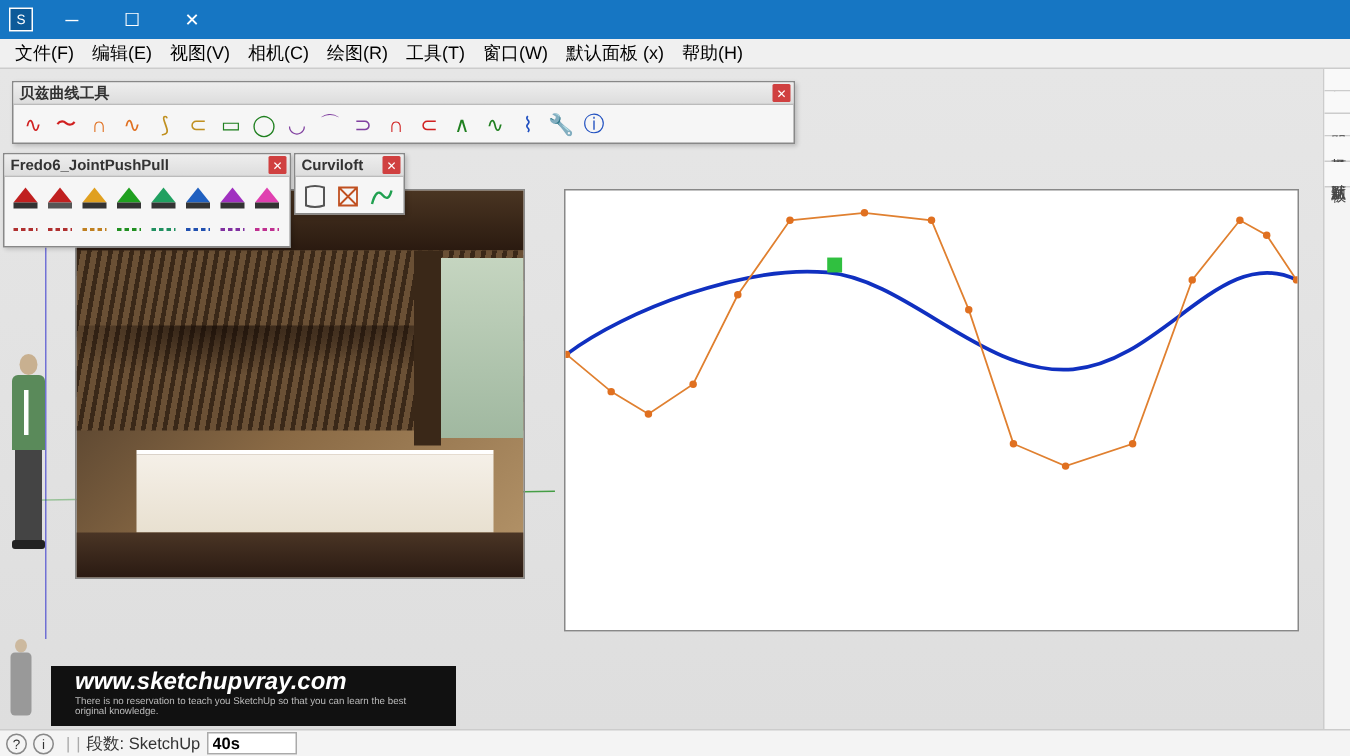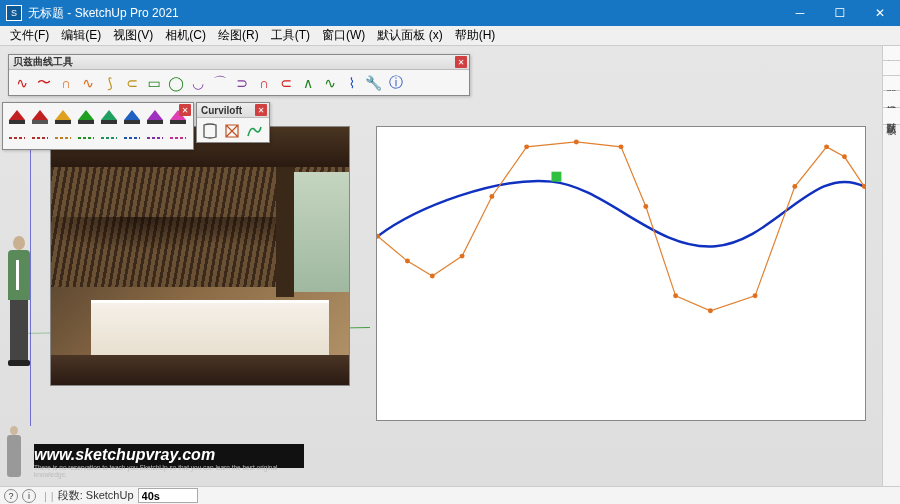--- a/index.html
+++ b/index.html
@@ -53,33 +53,33 @@
 
 .draw-panel { position: absolute; left: 376px; top: 80px; width: 490px; height: 295px; background: #fff; border: 1px solid #888; }
 .draw-panel svg { width: 100%; height: 100%; display: block; }
 
 
 .overlay-hint { position: absolute; left: 40px; top: 348px; display: flex; align-items: center; gap: 6px; }
 .overlay-40s { font-family: monospace; font-size: 18px; font-weight: bold; color: #5a7ad0; letter-spacing: 4px; }
 .overlay-return { background: #6a6ae0; color: #fff; padding: 4px 10px; border-radius: 6px; font-size: 15px; font-weight: bold; }
 
 
-.watermark { position: absolute; left: 34px; top: 398px; width: 270px; height: 24px; background: #111; color: #fff; padding: 2px 0; }
+.watermark { position: absolute; left: 34px; top: 398px; width: 270px; height: 40px; background: #111; color: #fff; padding: 2px 16px; }
 .watermark .wm-url { font-size: 16px; font-weight: bold; font-style: italic; }
 .watermark .wm-sub { font-size: 6.5px; color: #bbb; line-height: 1.1; }
 
 
 .toolbar { position: absolute; background: #f6f6f6; border: 1px solid #888; box-shadow: 1px 1px 3px rgba(0,0,0,0.2); }
 .toolbar .tb-title { height: 15px; background: linear-gradient(#eee,#ddd); font-size: 10px; padding: 0 4px; display: flex; align-items: center; border-bottom: 1px solid #bbb; font-weight: bold; color: #333; }
 .toolbar .tb-close { position: absolute; right: 2px; top: 1px; width: 12px; height: 12px; background: #d04040; color: #fff; font-size: 8px; display: flex; align-items: center; justify-content: center; cursor: pointer; border-radius: 1px; }
 .toolbar .tb-body { display: flex; flex-wrap: wrap; padding: 2px; gap: 0px; }
 .tb-icon { width: 22px; height: 22px; display: flex; align-items: center; justify-content: center; cursor: pointer; border: 1px solid transparent; font-size: 14px; }
 
 
-#tb-bezier { left: 8px; top: 8px; width: 462px; }
+#tb-bezier { left: 8px; top: 8px; width: 522px; }
 #tb-bezier .tb-body { height: 25px; }
 
 
 #tb-jpp { left: 2px; top: 56px; width: 192px; }
 #tb-jpp .tb-body { height: 46px; }
 .jpp-icon { width: 23px; height: 22px; display: flex; align-items: center; justify-content: center; cursor: pointer; }
 
 
 #tb-curv { left: 196px; top: 56px; width: 74px; }
 #tb-curv .tb-body { height: 24px; }
@@ -93,21 +93,20 @@
 
 
 .c-red { color: #d02020; } .c-orange { color: #e07020; } .c-gold { color: #c09020; }
 .c-green { color: #208020; } .c-purple { color: #8040a0; } .c-blue { color: #2050c0; }
 </style>
 </head>
 <body>
 
 <div class="titlebar">
   <div class="app-icon">S</div>
-  <div class="title-text">无标题 - SketchUp Pro 2021</div>
   <div class="win-controls">
     <div class="win-btn">─</div>
     <div class="win-btn">☐</div>
     <div class="win-btn close">✕</div>
   </div>
 </div>
 
 <div class="menubar">
   <div class="menu-item">文件(F)</div>
   <div class="menu-item">编辑(E)</div>
@@ -210,20 +209,21 @@
       <div class="tb-icon c-red">⊂</div>
       <div class="tb-icon c-green">∧</div>
       <div class="tb-icon c-green">∿</div>
       <div class="tb-icon c-blue">⌇</div>
       <div class="tb-icon">🔧</div>
       <div class="tb-icon c-blue">ⓘ</div>
     </div>
   </div>
 
   <div class="toolbar" id="tb-jpp">
+    <div class="tb-title">Fredo6_JointPushPull</div>
     <div class="tb-close">✕</div>
     <div class="tb-body">
       <div class="jpp-icon">
           <svg width="20" height="20">
             <polygon points="2,14 10,4 18,14" fill="#c02020"></polygon>
             <rect x="2" y="14" width="16" height="4" fill="#333"></rect>
           </svg>
         </div>
       <div class="jpp-icon">
           <svg width="20" height="20">

